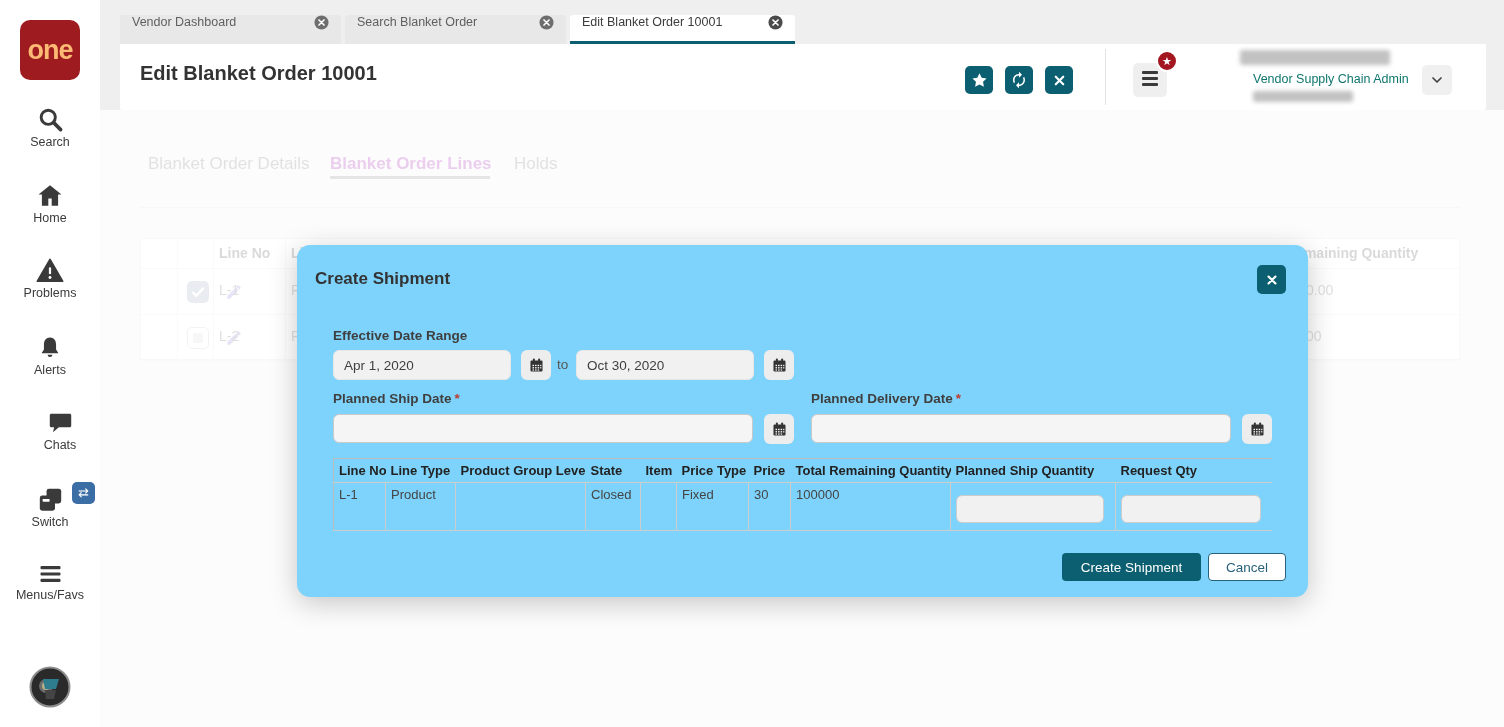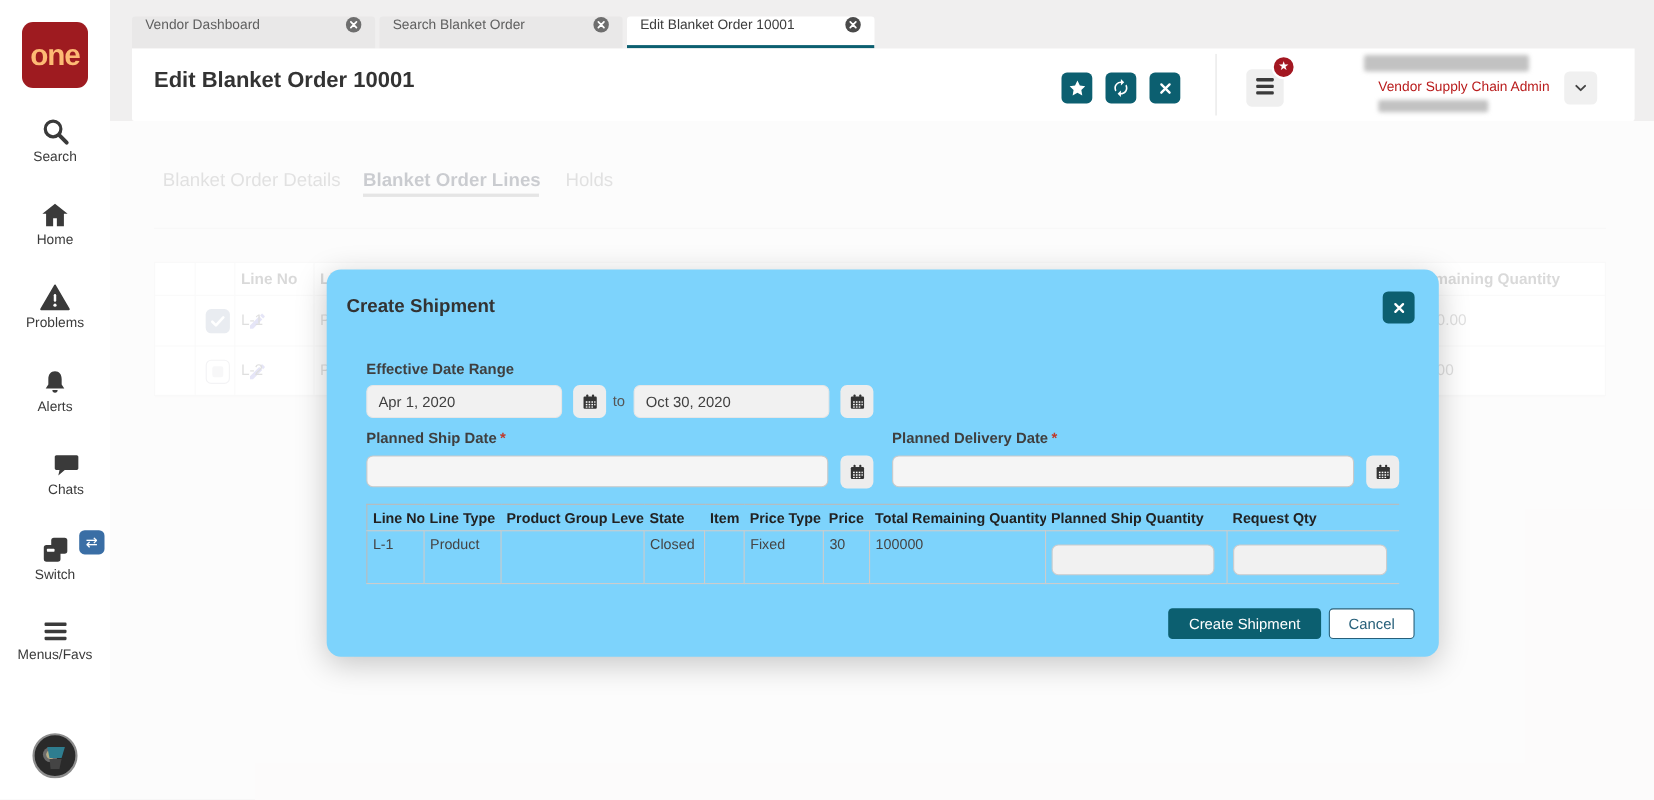--- a/index.html
+++ b/index.html
@@ -29,28 +29,28 @@
   .header { position:absolute; left:120px; top:44px; width:1366px; height:66px; background:#ffffff; z-index:4; border-radius:0 0 2px 2px; }
   .page-title { position:absolute; left:20px; top:18px; font-size:20px; font-weight:bold; color:#333; }
   .hbtn { position:absolute; top:22px; width:28px; height:28px; background:#0c5f70; border:none; border-radius:5px;
           display:flex; align-items:center; justify-content:center; cursor:pointer; }
   .hdr-divider { position:absolute; left:985px; top:5px; width:1px; height:56px; background:#e3e3e3; }
   .menu-btn { position:absolute; left:1013px; top:19px; width:34px; height:34px; background:#efefef; border:none; border-radius:5px; cursor:pointer; }
   .menu-btn .bar { position:absolute; left:9px; width:16px; height:3px; background:#3a3a3a; border-radius:1px; }
   .menu-badge { position:absolute; left:1036px; top:6px; width:22px; height:22px; background:#a31721; border:2px solid #fff;
                 border-radius:50%; color:#fff; font-size:11px; line-height:18px; text-align:center; z-index:2; }
   .blur-bar { position:absolute; background:#c2c2c2; filter:blur(2px); border-radius:2px; }
-  .user-role { position:absolute; left:1133px; top:28px; font-size:12.5px; color:#b91c1c; white-space:nowrap; }
+  .user-role { position:absolute; left:1133px; top:28px; font-size:12.5px; color:#0f766e; white-space:nowrap; }
   .chevron-btn { position:absolute; left:1302px; top:21px; width:30px; height:30px; background:#f0f0f0; border:none; border-radius:5px;
                  display:flex; align-items:center; justify-content:center; cursor:pointer; }
 
   
   .content { position:absolute; left:100px; top:110px; right:0; bottom:0; background:#f0efef; z-index:1; }
   .bg-tab { position:absolute; top:44px; font-size:17px; color:#777; cursor:pointer; white-space:nowrap; }
-  .bg-tab.active { color:#0f172a; font-weight:bold; }
+  .bg-tab.active { color:#a21caf; font-weight:bold; }
   .bg-tab-underline { position:absolute; left:230px; top:66px; width:160px; height:3px; background:#8a8a8a; }
   .bg-divider { position:absolute; left:40px; top:97px; width:1320px; height:1px; background:#dcdcdc; }
   .bg-table { position:absolute; left:40px; top:128px; width:1320px; height:122px; background:#fdfdfd; border:1px solid #e2e2e2; }
   .bg-hrow { position:absolute; left:0; width:100%; height:30px; border-bottom:1px solid #e6e6e6; }
   .bg-row { position:absolute; left:0; width:100%; height:46px; border-bottom:1px solid #e6e6e6; }
   .bg-vline { position:absolute; top:0; bottom:0; width:1px; background:#e6e6e6; }
   .bg-cell { position:absolute; font-size:14px; color:#6f6f6f; }
   .bg-head { position:absolute; font-size:14px; color:#555; font-weight:bold; white-space:nowrap; }
   .bg-checkbox { position:absolute; left:46px; top:12px; width:22px; height:22px; border-radius:5px; cursor:pointer; }
   .bg-checkbox.checked { background:#99a7bd; }

